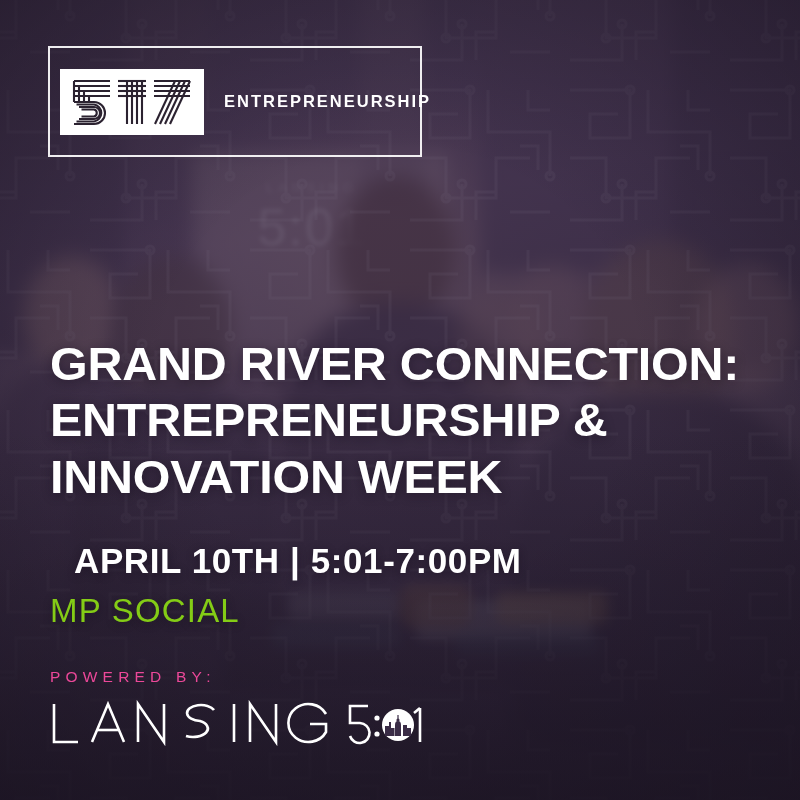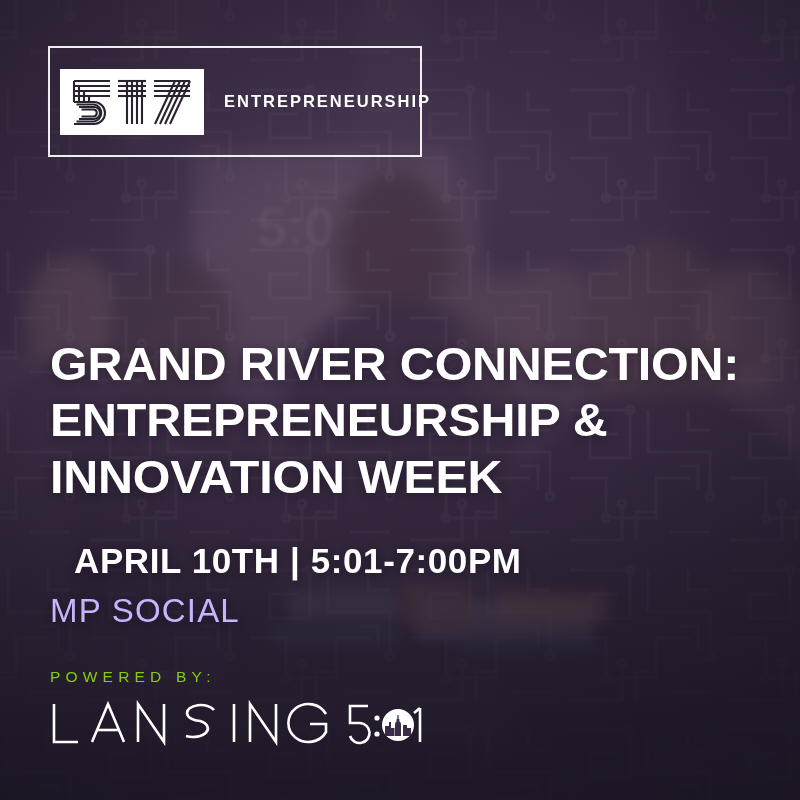--- a/index.html
+++ b/index.html
@@ -207,34 +207,34 @@
     font-weight: 700;
     letter-spacing: 0.6px;
     white-space: nowrap;
     text-shadow: 0 2px 9px rgba(20,12,26,0.45);
     margin-left: 24px;
   }
   .detail-venue {
     position: absolute;
     left: 50px;
     top: 592px;
-    color: #c4b5fd;
+    color: #84cc16;
     font-size: 33px;
     font-weight: 300;
     letter-spacing: 1.2px;
     white-space: nowrap;
     text-shadow: 0 2px 9px rgba(20,12,26,0.45);
   }
 
   
   .powered-by {
     position: absolute;
     left: 50px;
     top: 668px;
-    color: #84cc16;
+    color: #ec4899;
     font-size: 15.5px;
     font-weight: 300;
     letter-spacing: 5.2px;
     white-space: nowrap;
   }
   .lansing-lockup {
     position: absolute;
     left: 48px;
     top: 697px;
     display: flex;

